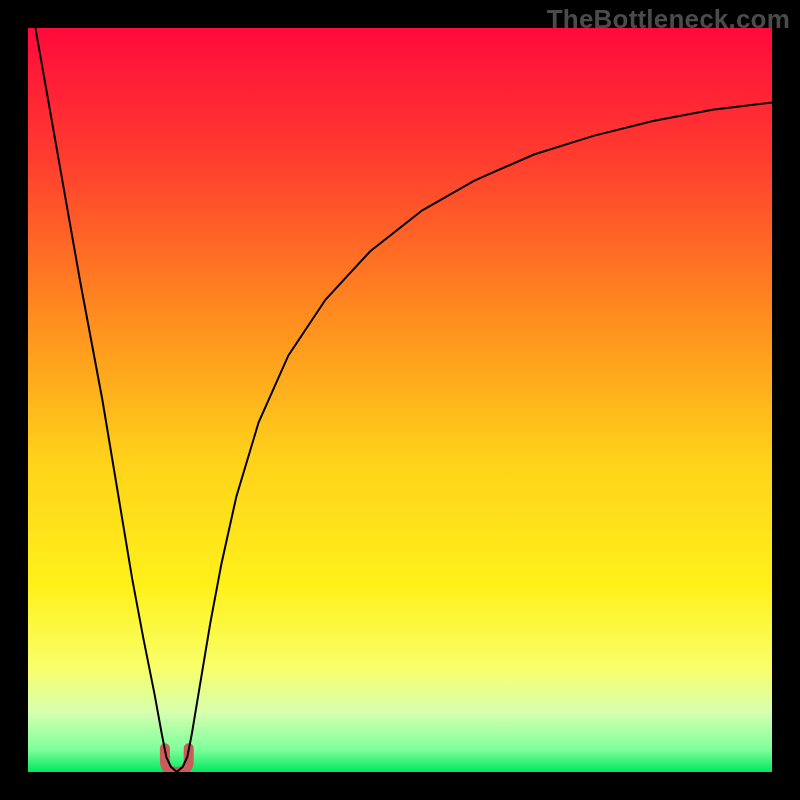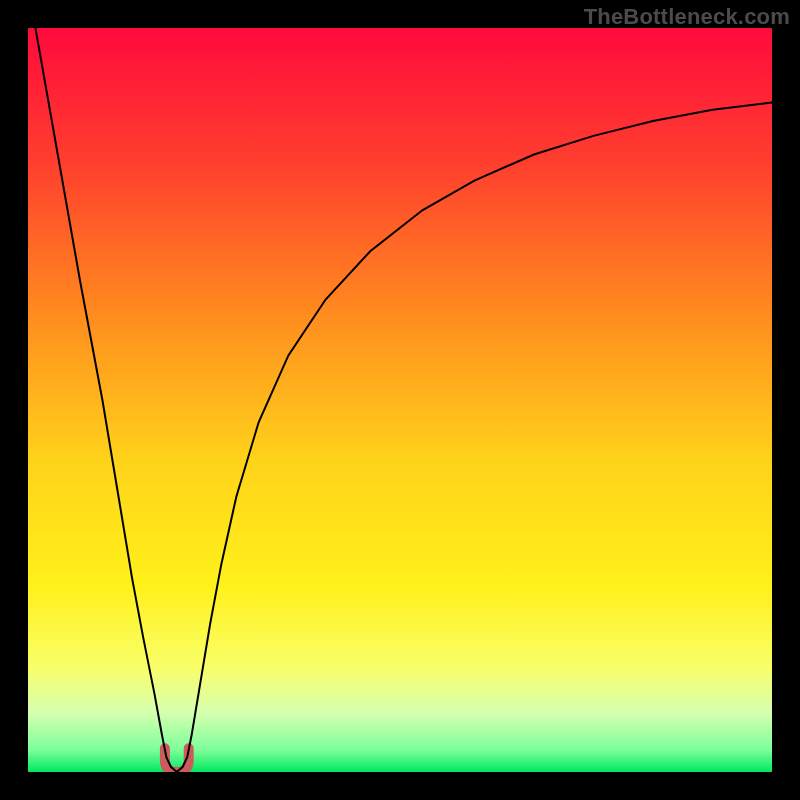--- a/index.html
+++ b/index.html
@@ -22,21 +22,21 @@
     top: 28px;
     width: 744px;
     height: 744px;
     overflow: hidden;
   }
   .watermark {
     position: absolute;
     top: 4px;
     right: 10px;
     color: #4b4b4b;
-    font-size: 22px;
+    font-size: 26px;
     font-weight: 600;
     letter-spacing: 0.2px;
     user-select: none;
   }
 </style>
 </head>
 <body>
 
 <div class="frame">
   <div class="watermark">TheBottleneck.com</div>

